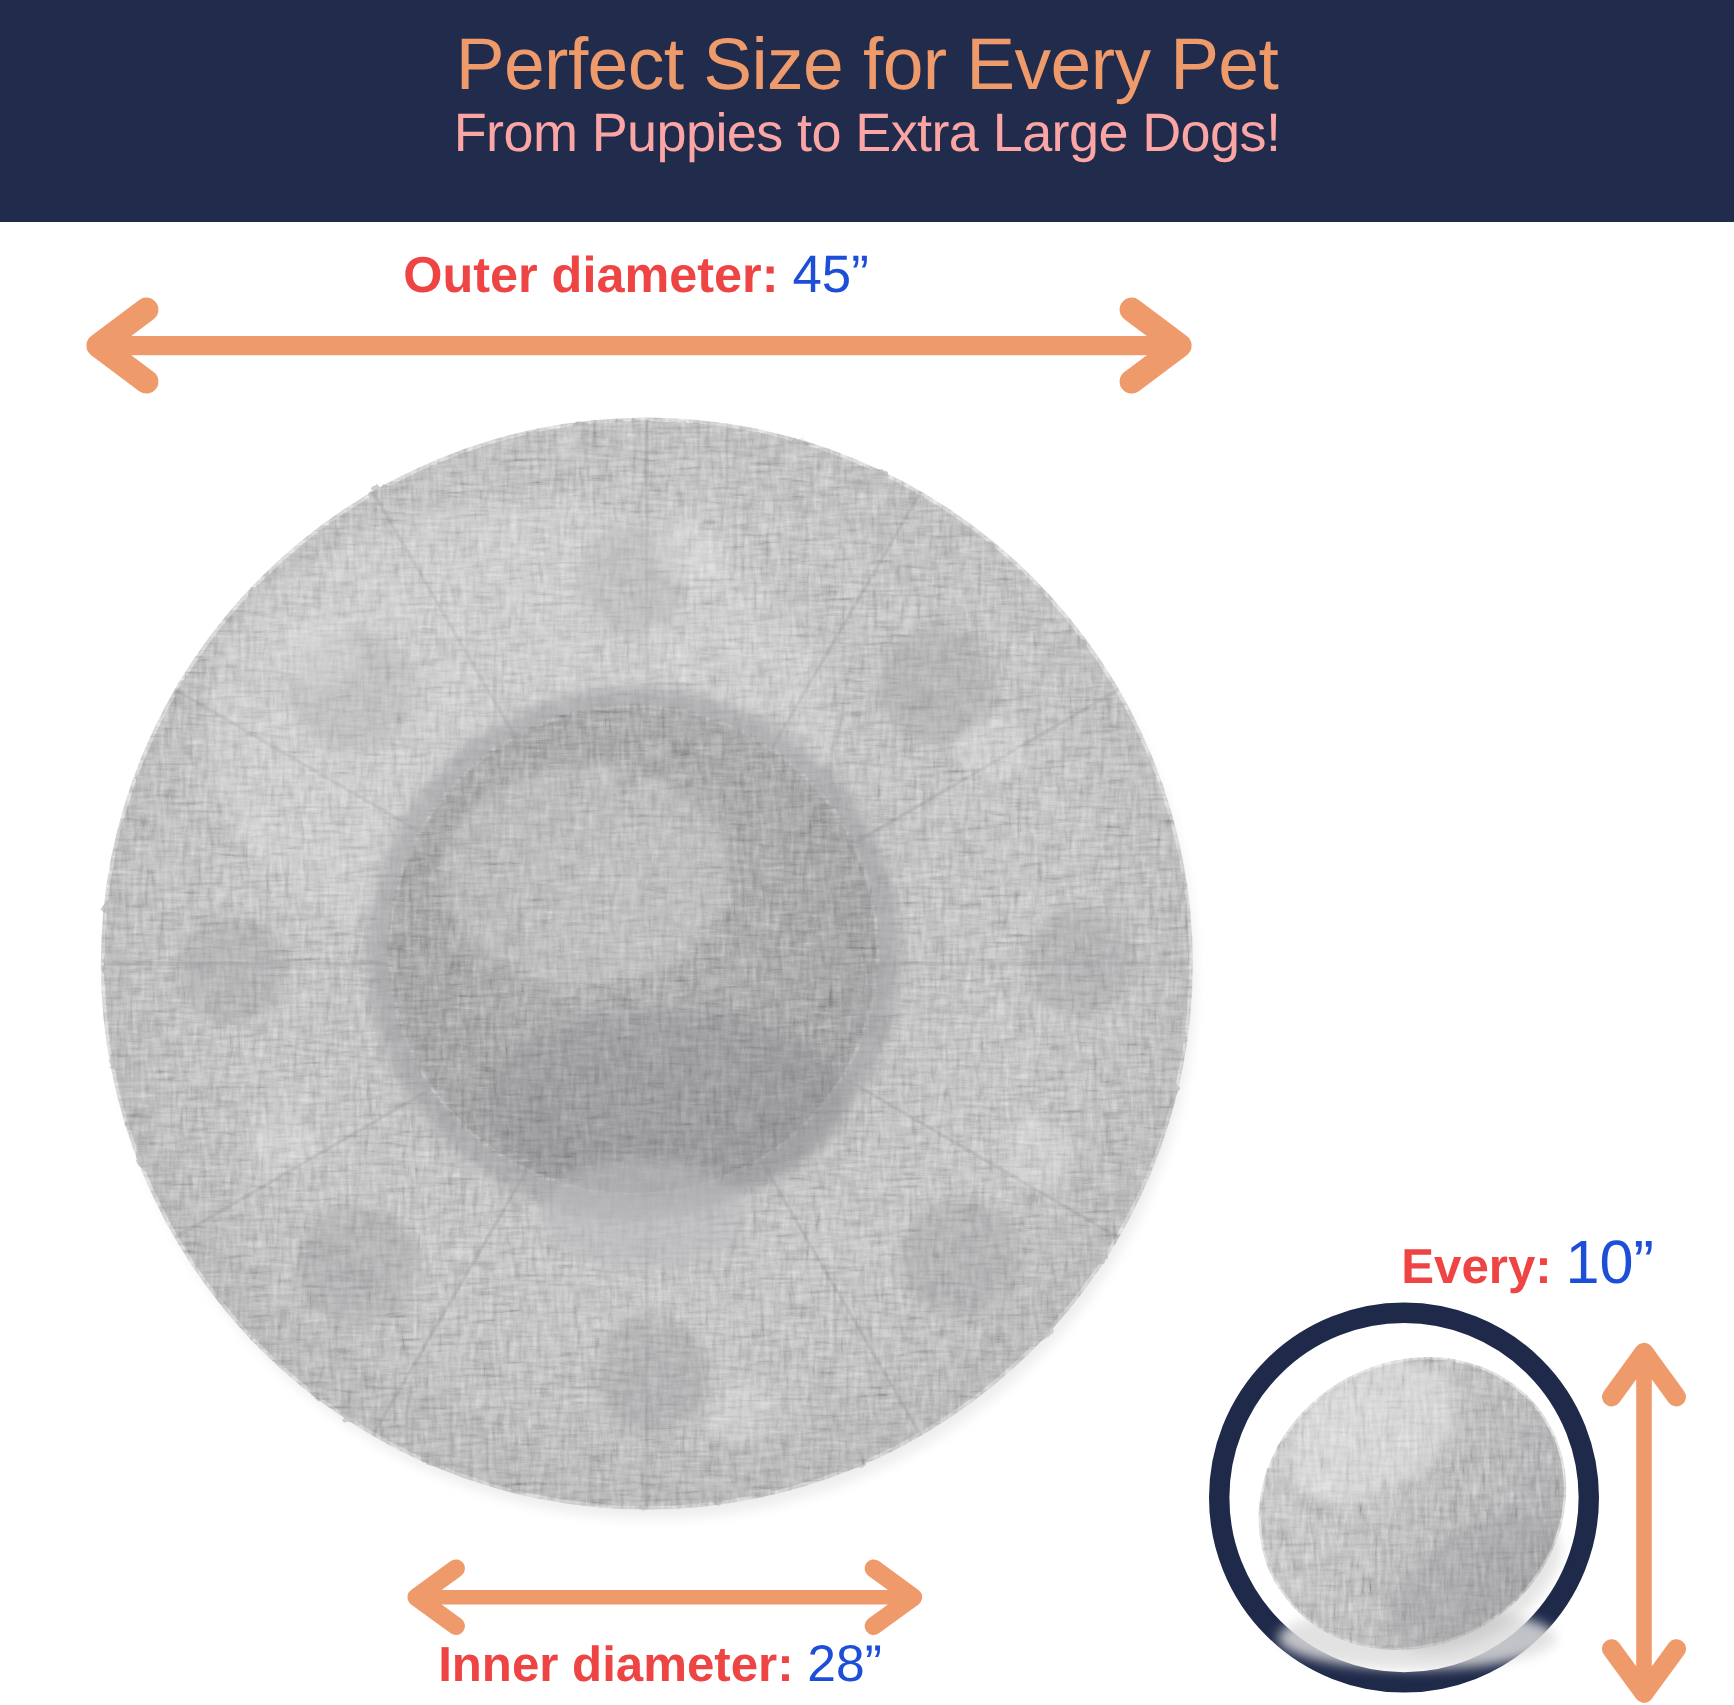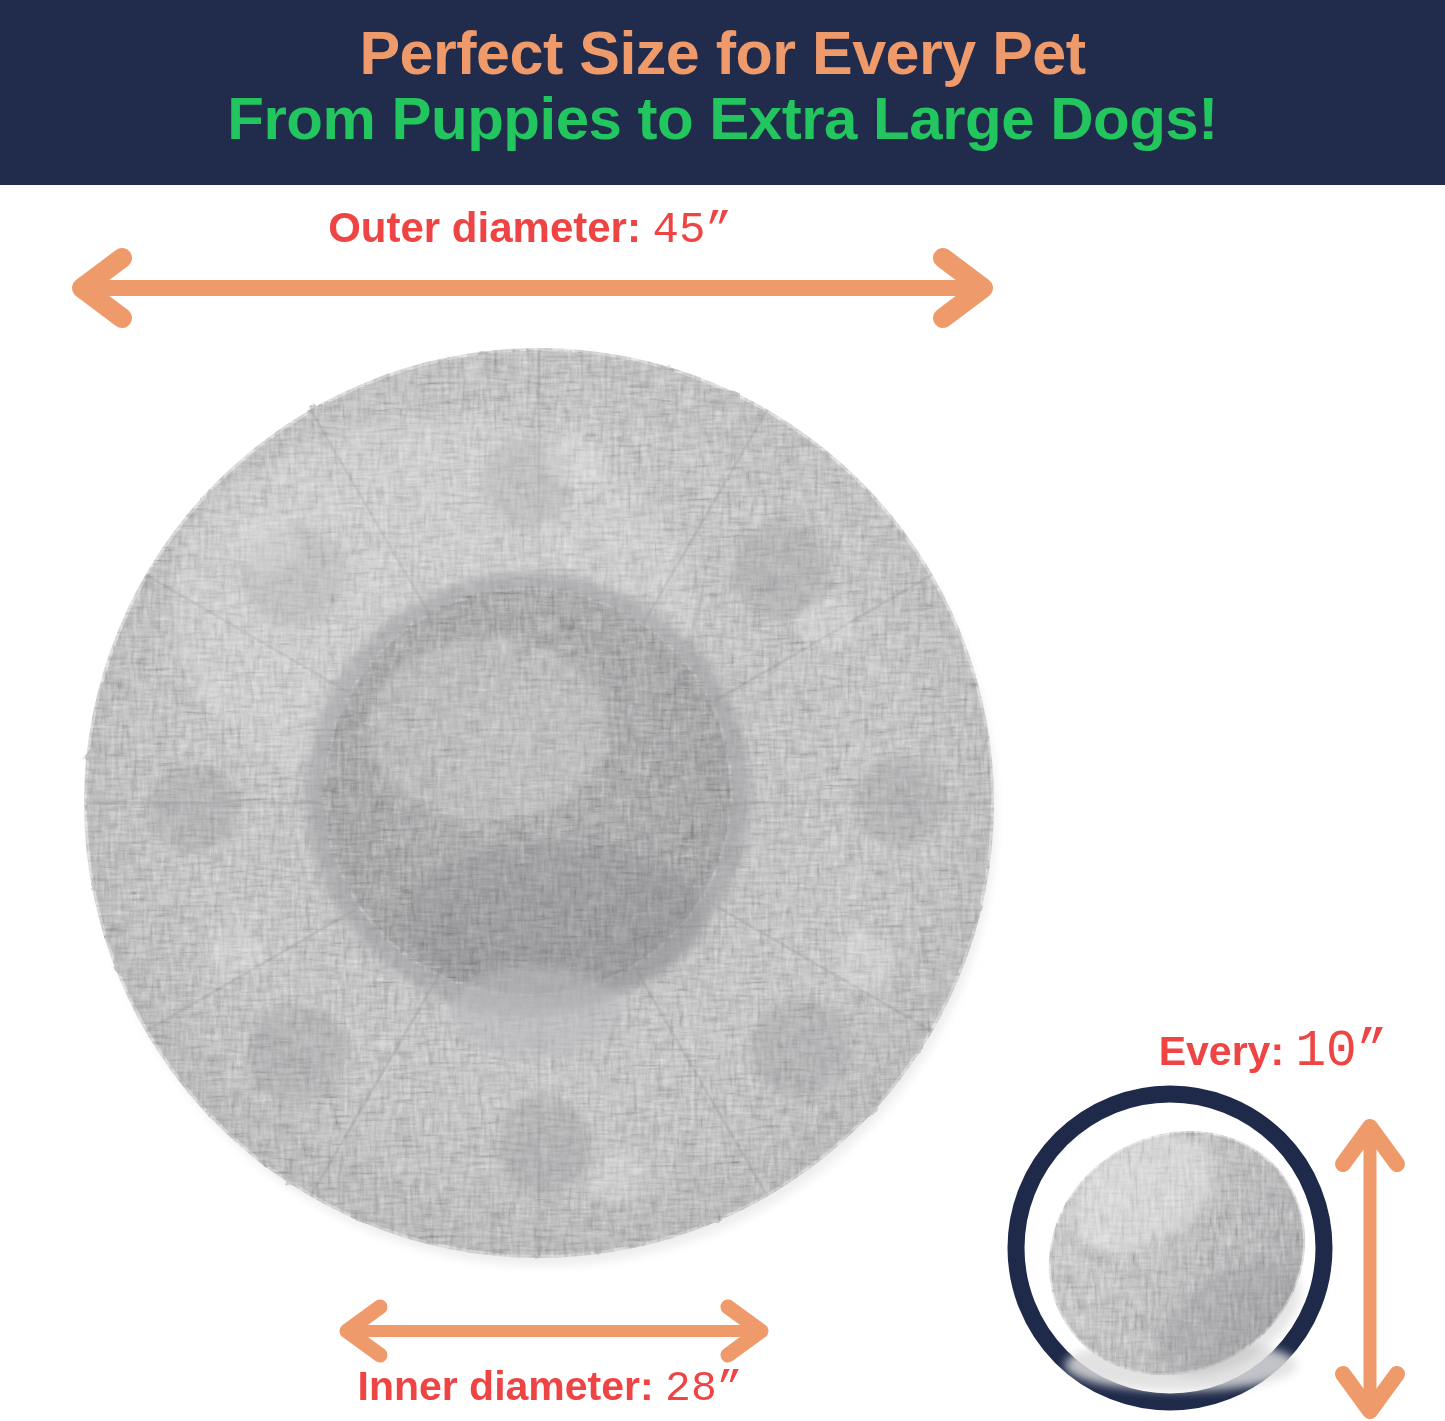--- a/index.html
+++ b/index.html
@@ -29,54 +29,53 @@
     height: 185px;
     background: #212b4c;
   }
   #header-title {
     position: absolute;
     left: 0;
     top: 22px;
     width: 1445px;
     text-align: center;
     font-size: 61px;
-    font-weight: bold;
+    font-weight: normal;
     line-height: 1.02;
     letter-spacing: -0.5px;
     color: #ef9a6b;
     white-space: nowrap;
   }
   #header-subtitle {
     position: absolute;
     left: 0;
     top: 88px;
     width: 1445px;
     text-align: center;
-    font-size: 60px;
-    font-weight: bold;
+    font-size: 45px;
+    font-weight: normal;
     line-height: 1.04;
     letter-spacing: -0.5px;
-    color: #22c55e;
+    color: #fca5a5;
     white-space: nowrap;
   }
 
   
   .dim-caption {
     position: absolute;
     white-space: nowrap;
     line-height: 1;
   }
   .dim-label {
     color: #ef4444;
     font-weight: bold;
   }
   .dim-value {
-    color: #ef4444;
+    color: #1d4ed8;
     font-weight: normal;
-    font-family: Liberation Mono, monospace;
   }
 
   #outer-caption {
     left: 0;
     top: 207px;
     width: 1060px;
     text-align: center;
     font-size: 42px;
   }
   #outer-caption .dim-value { font-size: 44px; }

